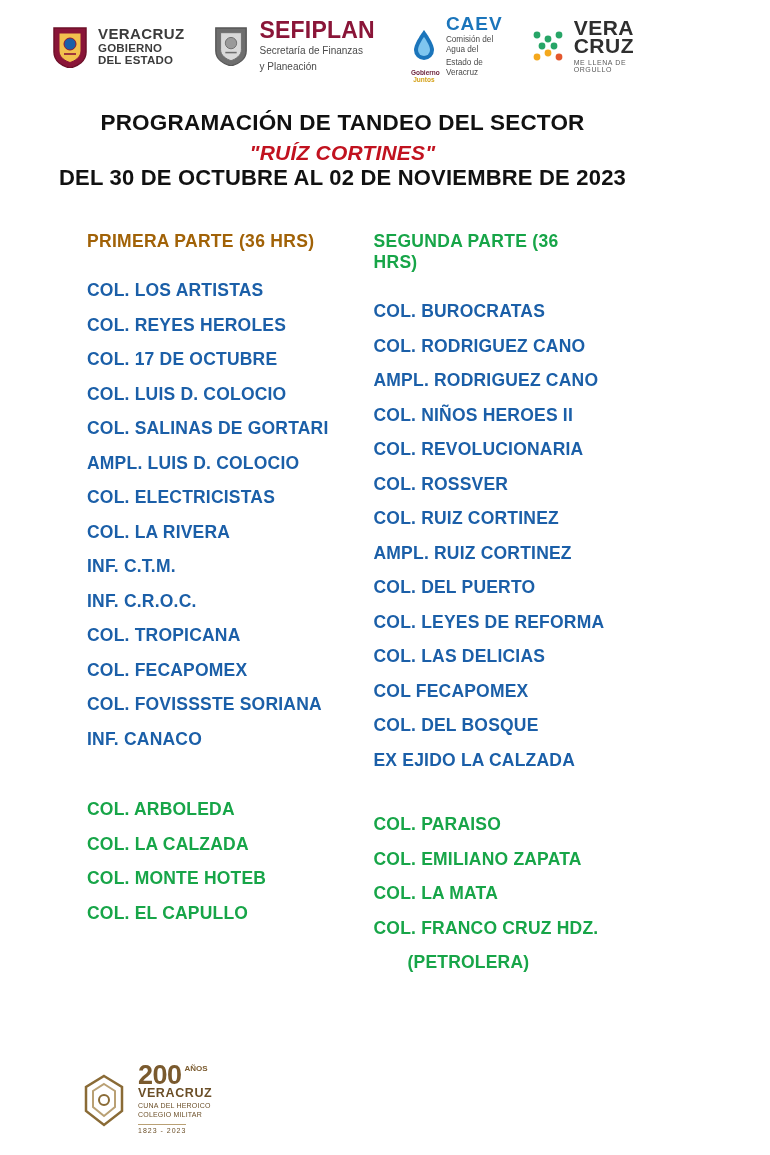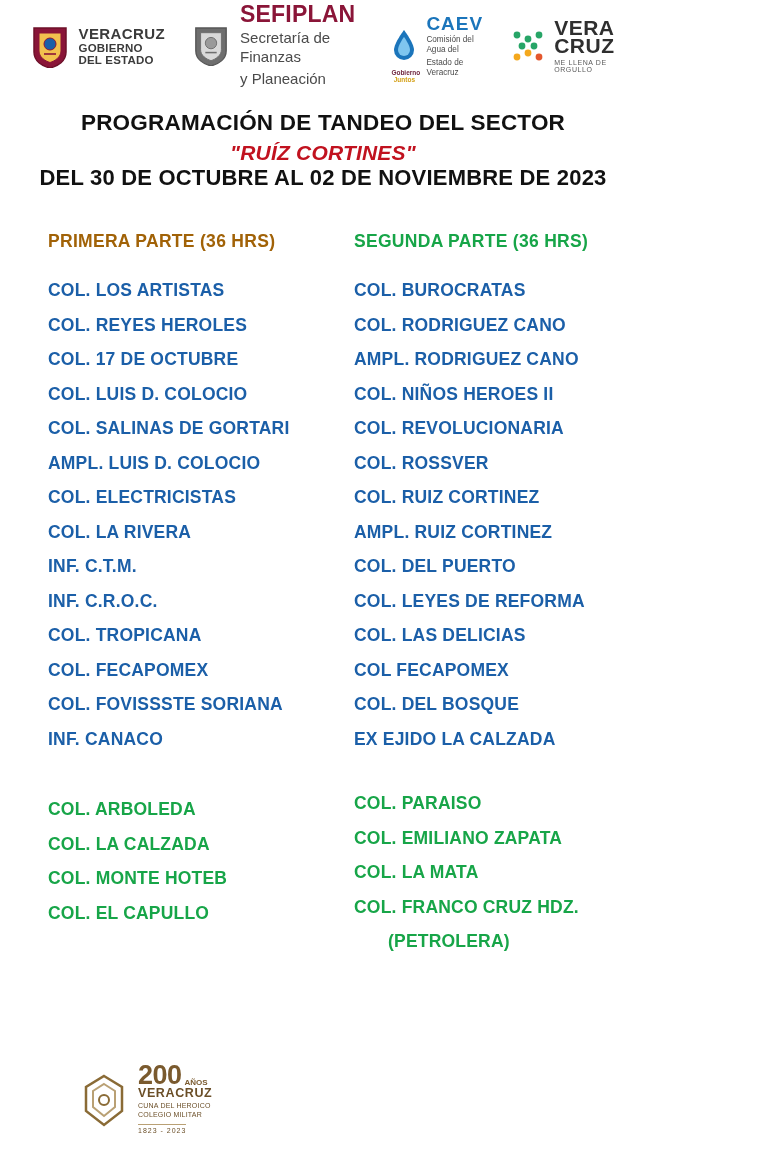--- a/index.html
+++ b/index.html
@@ -12,20 +12,21 @@
     background: #ffffff;
     font-family: "Liberation Sans", sans-serif;
     color: #1c4f8b;
     overflow: hidden;
   }
   .page {
     position: relative;
     width: 646px;
     height: 1155px;
     box-sizing: border-box;
+    padding-left: 39px;
   }
 
   
   .logo-bar {
     display: flex;
     align-items: center;
     justify-content: center;
     gap: 0;
     padding: 22px 28px 6px 28px;
     height: 76px;
@@ -66,21 +67,21 @@
     color: #3b3b3b;
   }
   .sefiplan-name {
     font-size: 23px;
     font-weight: bold;
     color: #8a1538;
     letter-spacing: 0.2px;
     line-height: 1;
   }
   .sefiplan-sub {
-    font-size: 15px;
+    font-size: 10px;
     color: #4a4a4a;
     line-height: 1.25;
     margin-top: 3px;
   }
   .caev-name {
     font-size: 19px;
     font-weight: bold;
     color: #1b75bb;
     letter-spacing: 1px;
     line-height: 1;
@@ -388,21 +389,21 @@
   <div class="footer">
     <div class="footer-logo">
       <span class="footer-mark">
         <svg viewBox="0 0 52 56" width="52" height="56">
           <path d="M26 3 L44 14 L44 38 L26 52 L8 38 L8 14 Z" fill="none" stroke="#8a6b36" stroke-width="2.5"></path>
           <path d="M26 11 L37 18 L37 34 L26 43 L15 34 L15 18 Z" fill="none" stroke="#b9a074" stroke-width="2"></path>
           <circle cx="26" cy="27" r="5" fill="none" stroke="#8a6b36" stroke-width="2"></circle>
         </svg>
       </span>
       <span>
-        <span style="display:flex;align-items:flex-end;gap:3px;">
+        <span style="display:flex;align-items:flex-start;gap:3px;">
           <span class="f200">200</span>
           <span class="fanios">AÑOS</span>
         </span>
         <div class="fvera">VERACRUZ</div>
         <div class="fsub">CUNA DEL HEROICO</div>
         <div class="fsub">COLEGIO MILITAR</div>
         <div class="fyears">1823 - 2023</div>
       </span>
     </div>
   </div>

